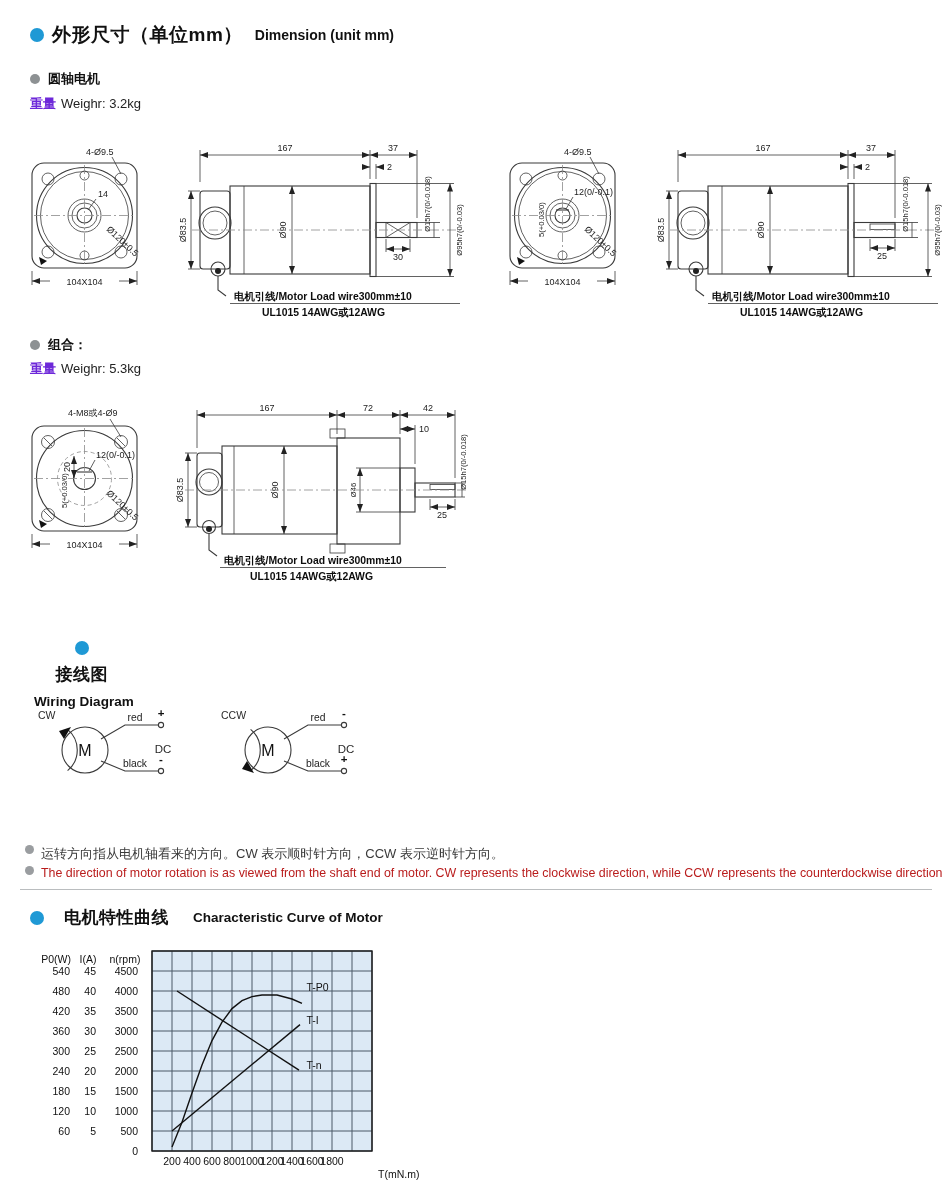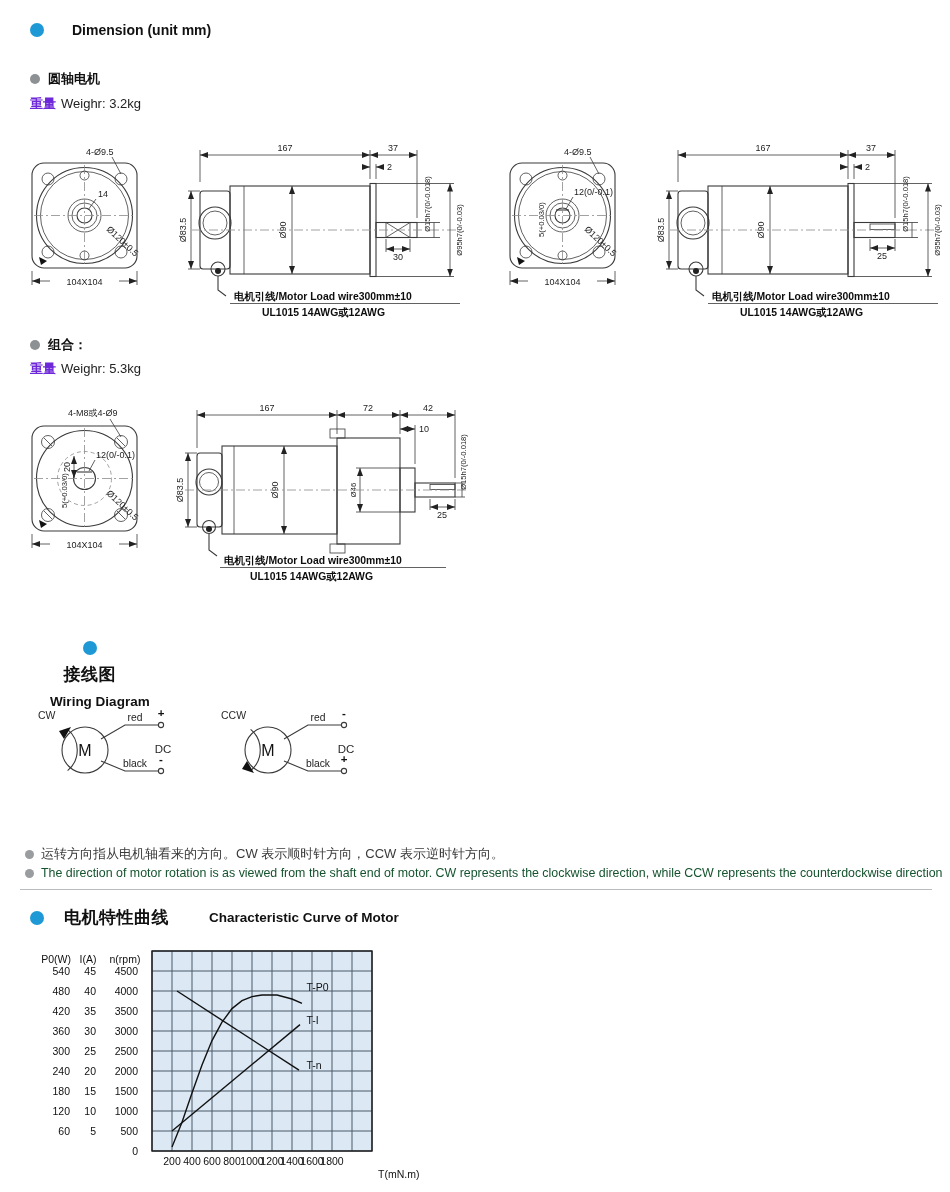--- a/index.html
+++ b/index.html
@@ -5,27 +5,27 @@
   html,body{margin:0;padding:0;}
   body{width:950px;height:1192px;position:relative;background:#fff;
        font-family:"Liberation Sans",sans-serif;color:#111;overflow:hidden;}
   .abs{position:absolute;}
   .sec-head{display:flex;align-items:center;gap:8px;}
   .dot{border-radius:50%;flex:none;}
   .dot-blue{width:14px;height:14px;background:#1f99d5;}
   .dot-gray{width:10px;height:10px;background:#8d9193;}
   .dot-note{width:9px;height:9px;background:#9a9da0;}
   .title-zh{font-weight:bold;font-size:19px;letter-spacing:.5px;}
-  .title-en{font-weight:bold;font-size:14px;margin-left:20px;}
+  .title-en{font-weight:bold;font-size:14px;margin-left:4px;}
   .sub-zh{font-weight:bold;font-size:13px;}
   .sub-rest{font-size:13.5px;}
   .weight{font-size:13px;color:#222;}
   .weight .wl{color:#6d28d9;font-weight:bold;margin-right:5px;}
-  .note{display:flex;align-items:center;gap:7px;font-size:13px;color:#3a3a3a;}
-  .note-en{font-size:12.4px;color:#14532d;}
+  .note{display:flex;gap:7px;font-size:13px;color:#3a3a3a;}
+  .note-en{font-size:12.4px;color:#b91c1c;}
   .hr{border-top:1.6px solid #babdbf;}
   svg{display:block;}
   svg text{font-family:"Liberation Sans",sans-serif;}
   .ln{fill:none;stroke:#3a3a3a;stroke-width:1.1;}
   .lt{fill:none;stroke:#3a3a3a;stroke-width:.8;}
   .cl{fill:none;stroke:#8a8a8a;stroke-width:.8;stroke-dasharray:9 3 2 3;}
   .dsh{fill:none;stroke:#8a8a8a;stroke-width:.8;stroke-dasharray:4 3;}
   .dim{font-size:9px;fill:#1d1d1d;}
   .dims{font-size:7.6px;fill:#1d1d1d;}
   .wiretxt{font-size:10.4px;font-weight:bold;fill:#0d0d0d;}
@@ -45,20 +45,21 @@
       <path d="M0,0 L8,3 L0,6 Z" fill="#222"></path>
     </marker>
     <marker id="as" markerWidth="10" markerHeight="8" refX="0" refY="3" orient="auto" markerUnits="userSpaceOnUse">
       <path d="M8,0 L0,3 L8,6 Z" fill="#222"></path>
     </marker>
   </defs>
 </svg>
 
 <div class="abs sec-head" style="left:30px;top:22px;">
   <span class="dot dot-blue"></span>
+  <span class="title-zh">外形尺寸（单位mm）</span>
   <span class="title-en">Dimension (unit mm)</span>
 </div>
 
 <div class="abs sec-head" style="left:30px;top:70px;">
   <span class="dot dot-gray"></span>
   <span class="sub-zh">圆轴电机</span>
 </div>
 <div class="abs weight" style="left:30px;top:95px;">
   <span class="wl">重量</span><span>Weighr: 3.2kg</span>
 </div>

